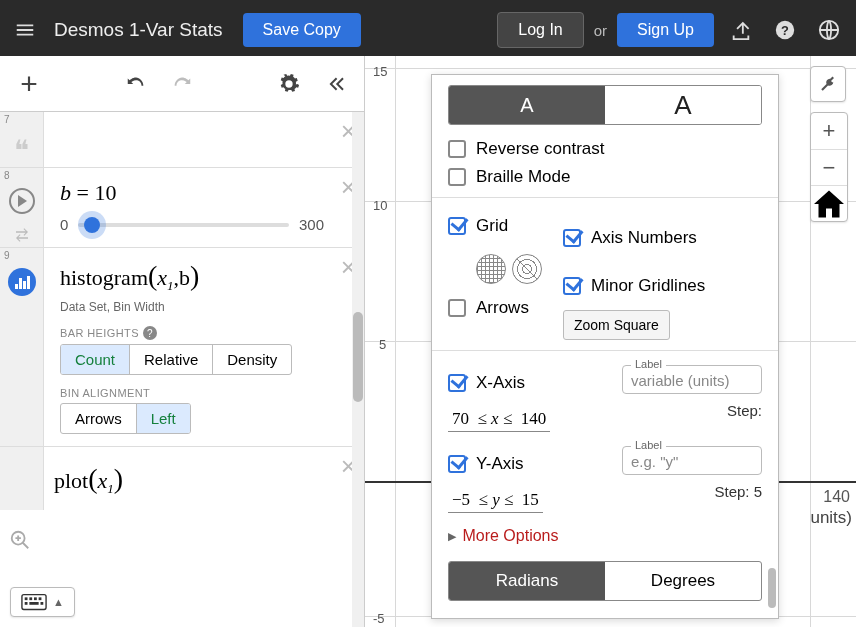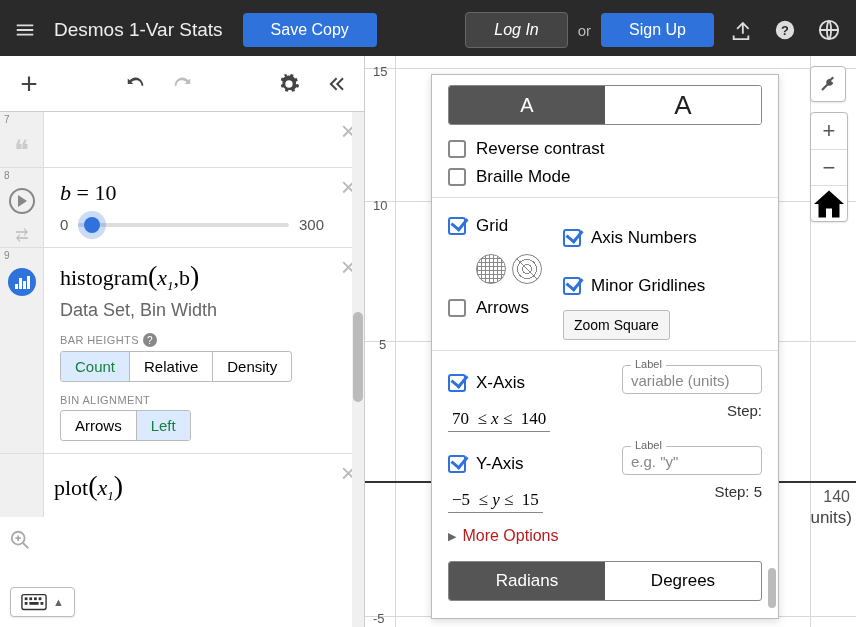--- a/index.html
+++ b/index.html
@@ -3,23 +3,23 @@
 <meta charset="utf-8">
 <style>
   * { box-sizing: border-box; margin: 0; padding: 0; }
   body { font-family: Arial, Helvetica, sans-serif; font-size: 14px; background: #fff; width: 856px; height: 627px; overflow: hidden; position: relative; }
 
   
   .header { height: 60px; background: #2a2a2a; display: flex; align-items: center; padding: 0 10px; gap: 10px; color: #fff; }
   .ham { width: 30px; height: 30px; display:flex; align-items:center;justify-content:center; cursor:pointer;}
   .ham svg { fill:#ddd;width:22px;height:22px;}
   .title { font-size: 19px; color: #eee; flex: 0 0 auto; margin-left:4px;margin-right:10px;}
-  .btn { border: none; border-radius: 4px; padding: 8px 28px; font-size: 16px; font-weight: 500; cursor:pointer;}
+  .btn { border: none; border-radius: 4px; padding: 8px 20px; font-size: 16px; font-weight: 500; cursor:pointer;}
   .btn-blue { background: #2f72dc; color: #fff; }
-  .btn-dark { background: #444; color: #fff; border:1px solid #666;font-style:italic;}
+  .btn-dark { background: #444; color: #fff; border:1px solid #666;}
   .or { color:#bbb; font-size:15px;}
   .hicon { width:34px;height:34px;display:flex;align-items:center;justify-content:center;cursor:pointer;}
   .hicon svg{fill:#ddd;width:22px;height:22px;}
   .spacer{flex:1;}
 
   
   .left { position:absolute; top:56px; left:0; width:365px; height:571px; background:#fff; border-right:1px solid #ccc;}
   .left-tools { height:56px; border-bottom:1px solid #ccc; display:flex; align-items:center; padding:0 6px;}
   .lt-btn {width:46px;height:46px;display:flex;align-items:center;justify-content:center;cursor:pointer;}
   .lt-btn svg{width:22px;height:22px;fill:#444;}
@@ -36,21 +36,21 @@
   .note-text{font-size:17px;line-height:1.35;color:#222;}
   .play-circ{width:26px;height:26px;border:2px solid #888;border-radius:50%;display:flex;align-items:center;justify-content:center;margin-top:14px;}
   .play-circ::after{content:'';border-left:9px solid #888;border-top:6px solid transparent;border-bottom:6px solid transparent;margin-left:2px;}
   .swap-ico svg{width:18px;height:18px;fill:#bbb;}
   .mathline{font-family:'Times New Roman',serif;font-size:22px;font-style:italic;}
   .slider-row{display:flex;align-items:center;gap:10px;margin-top:10px;font-size:15px;color:#555;}
   .slider-track{flex:1;height:4px;background:#ddd;border-radius:2px;position:relative;}
   .slider-thumb{position:absolute;left:6px;top:-6px;width:16px;height:16px;background:#2f72dc;border-radius:50%;box-shadow:0 0 0 6px rgba(47,114,220,.25);}
   .hist-circ{width:28px;height:28px;border-radius:50%;background:#2f72dc;display:flex;align-items:center;justify-content:center;margin-top:14px;}
   .hist-circ svg{fill:#fff;width:16px;height:16px;}
-  .sublabel{font-size:18px;color:#666;margin-top:6px;}
+  .sublabel{font-size:12px;color:#666;margin-top:6px;}
   .caplabel{font-size:11px;color:#888;letter-spacing:.4px;margin-top:12px;display:flex;align-items:center;gap:4px;}
   .seg{display:flex;border:1px solid #bbb;border-radius:3px;overflow:hidden;margin-top:4px;width:fit-content;}
   .seg div{padding:6px 14px;font-size:15px;border-right:1px solid #bbb;cursor:pointer;}
   .seg div:last-child{border-right:none;}
   .seg .active{background:#dbeafe;color:#15803d;}
   .zoomsearch{position:absolute;bottom:72px;left:9px;width:26px;height:26px;}
   .zoomsearch svg{fill:#aaa;width:22px;height:22px;}
   .kbd-btn{position:absolute;bottom:10px;left:10px;background:#fff;border:1px solid #bbb;border-radius:4px;padding:5px 10px;display:flex;align-items:center;gap:6px;box-shadow:0 1px 2px rgba(0,0,0,.1);cursor:pointer;}
   .kbd-btn svg{width:26px;height:18px;fill:#333;}
   .scrollb{position:absolute;right:0;top:56px;bottom:0;width:12px;background:#f0f0f0;}

